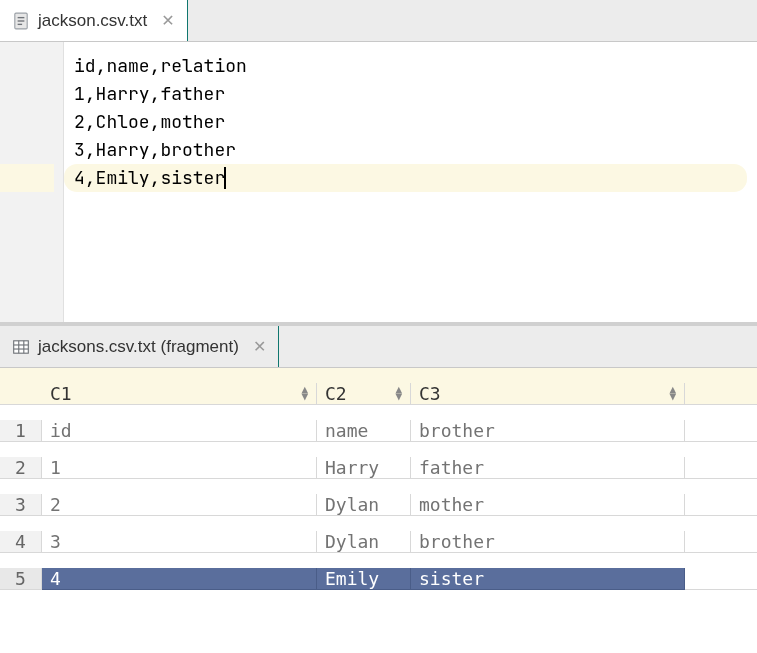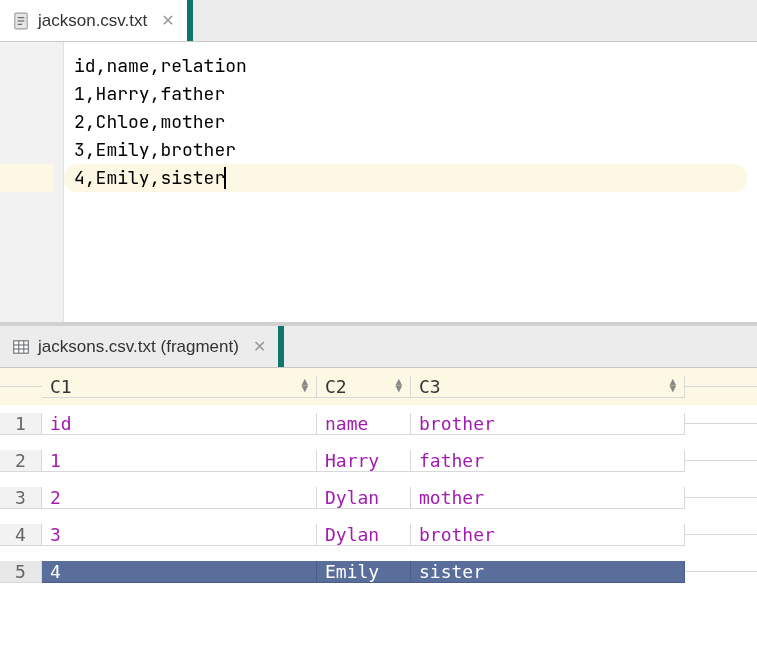--- a/index.html
+++ b/index.html
@@ -27,21 +27,21 @@
       display: flex;
       align-items: stretch;
     }
     
     .tab {
       display: flex;
       align-items: center;
       padding: 8px 12px;
       gap: 8px;
       background: #fff;
-      border-right: 6px solid #0f766e;
+      border-right: 1px solid #0f766e;
       color: #333;
       font-family: -apple-system, "Segoe UI", sans-serif;
       font-size: 17px;
     }
     
     .tab.inactive-bg {
       background: #ececec;
     }
     
     .tab .file-icon {
@@ -125,34 +125,34 @@
     .grid-area {
       display: flex;
       flex-direction: column;
       font-family: "Menlo", "Consolas", monospace;
       font-size: 18px;
     }
     
     .grid-row {
       display: flex;
       height: 37px;
-      align-items: center;
+      align-items: flex-end;
     }
     
     .grid-header-row {
       background: #fcf8e3;
     }
     
     .grid-cell {
       border-right: 1px solid #d8d8d8;
       border-bottom: 1px solid #d8d8d8;
       padding: 0 8px;
       display: flex;
       align-items: center;
-      color: #a21caf;
+      color: #737373;
       position: relative;
     }
     
     .row-num-cell {
       width: 42px;
       justify-content: center;
       background: #f2f2f2;
       color: #666;
     }
     
@@ -217,21 +217,21 @@
       <span>jackson.csv.txt</span>
       <span class="close-x">✕</span>
     </div>
   </div>
   <div class="editor-body">
     <div class="gutter"></div>
     <div class="code-area" id="code-area">
         <div class="code-line">id,name,relation</div>
         <div class="code-line">1,Harry,father</div>
         <div class="code-line">2,Chloe,mother</div>
-        <div class="code-line">3,Emily,brother</div>
+        <div class="code-line">3,Harry,brother</div>
         <div class="code-line current"><div class="gutter-highlight"></div><span>4,Emily,sister</span><span class="caret"></span></div>
       </div>
   </div>
 </div>
 
 <div class="table-pane">
   <div class="table-tab-bar">
     <div class="tab inactive-bg" style="background:#ececec;">
       <span class="file-icon">
         <svg viewBox="0 0 16 16" width="18" height="18">

